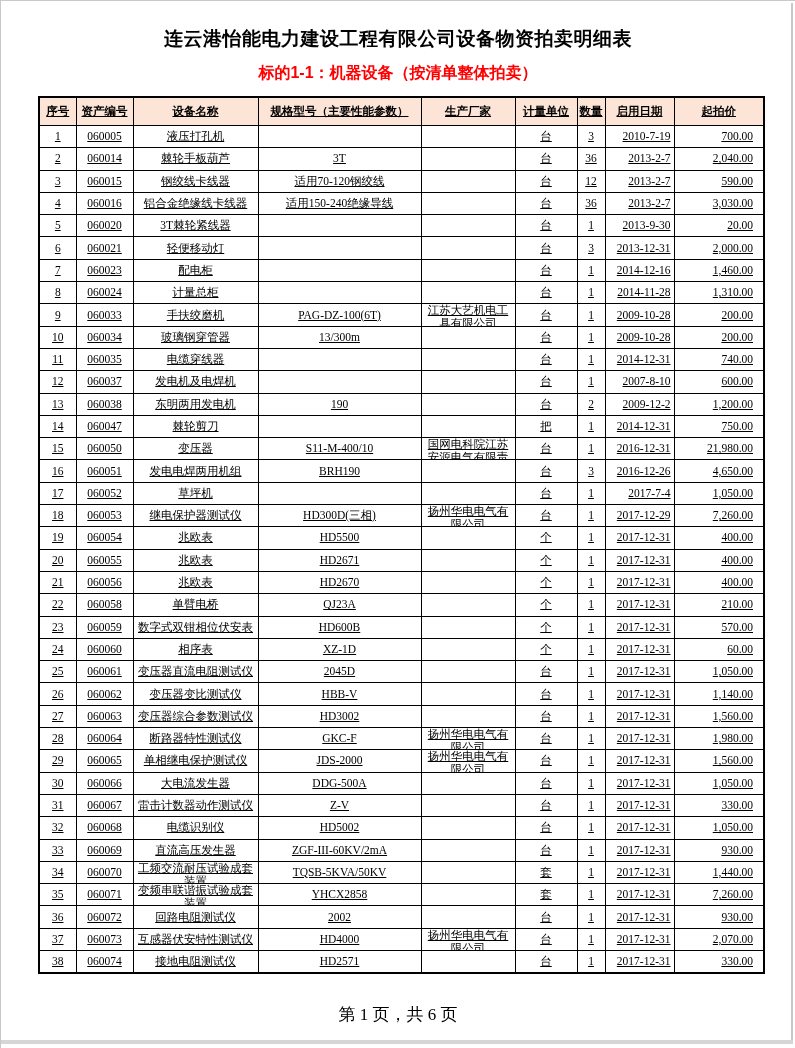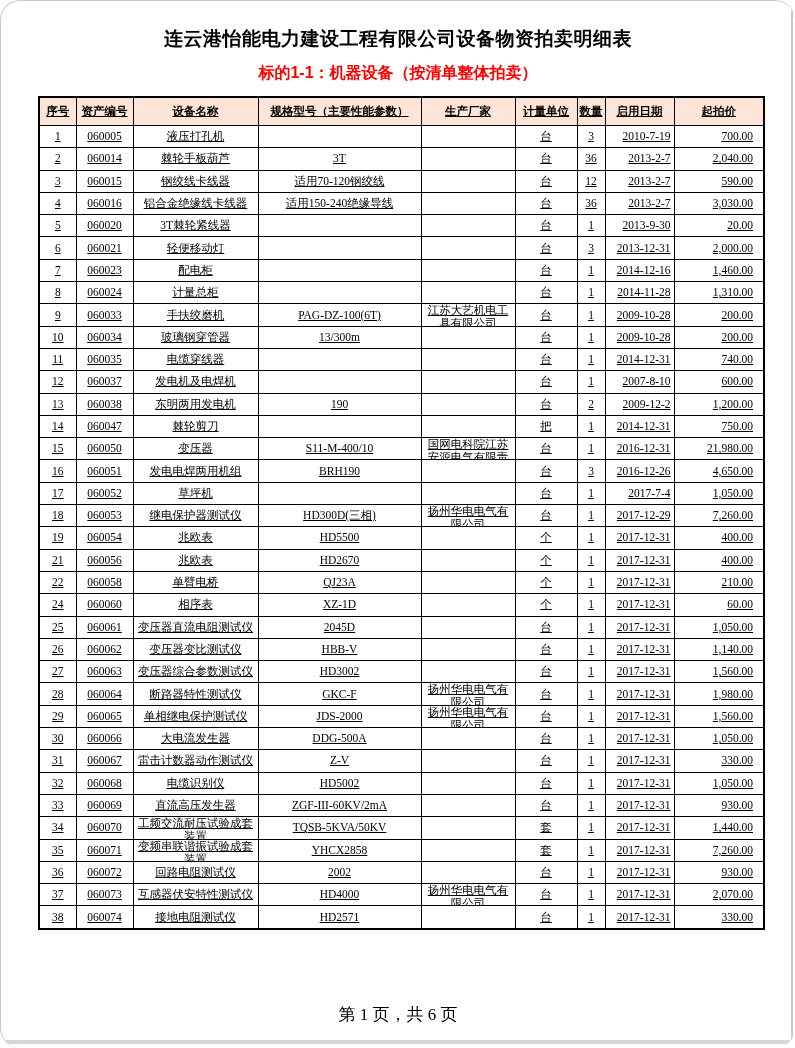--- a/index.html
+++ b/index.html
@@ -5,21 +5,20 @@
   * { margin:0; padding:0; box-sizing:border-box; }
   html,body { background:#ffffff; }
   .page {
     position:relative;
     width:795px; height:1048px;
     background:#ffffff;
     border-left:1px solid #c9c9c9;
     border-top:1px solid #c9c9c9;
     overflow:hidden;
     font-family:"Liberation Serif","DejaVu Serif",serif;
-    border-radius:20px;
   }
   .edge-right { position:absolute; top:2px; bottom:5px; right:2px; width:2px; background:#c9c9c9; }
   .edge-bottom { position:absolute; left:0; right:2px; bottom:4px; height:4px; background:#d6d6d6; }
   .title {
     margin-top:25px;
     text-align:center;
     font:bold 19px "Liberation Sans","DejaVu Sans",sans-serif;
     color:#000;
     letter-spacing:0.5px;
   }
@@ -655,20 +654,49 @@
           </td>
           <td class="c7">
             <div class="cc">2017-12-31</div>
           </td>
           <td class="c8">
             <div class="cc">400.00</div>
           </td>
         </tr>
         <tr>
           <td class="c0">
+            <div class="cc">20</div>
+          </td>
+          <td class="c1">
+            <div class="cc">060055</div>
+          </td>
+          <td class="c2">
+            <div class="cc">兆欧表</div>
+          </td>
+          <td class="c3">
+            <div class="cc">HD2671</div>
+          </td>
+          <td class="c4">
+            <div class="cc"></div>
+          </td>
+          <td class="c5">
+            <div class="cc">个</div>
+          </td>
+          <td class="c6">
+            <div class="cc">1</div>
+          </td>
+          <td class="c7">
+            <div class="cc">2017-12-31</div>
+          </td>
+          <td class="c8">
+            <div class="cc">400.00</div>
+          </td>
+        </tr>
+        <tr>
+          <td class="c0">
             <div class="cc">21</div>
           </td>
           <td class="c1">
             <div class="cc">060056</div>
           </td>
           <td class="c2">
             <div class="cc">兆欧表</div>
           </td>
           <td class="c3">
             <div class="cc">HD2670</div>
@@ -709,20 +737,49 @@
             <div class="cc">个</div>
           </td>
           <td class="c6">
             <div class="cc">1</div>
           </td>
           <td class="c7">
             <div class="cc">2017-12-31</div>
           </td>
           <td class="c8">
             <div class="cc">210.00</div>
+          </td>
+        </tr>
+        <tr>
+          <td class="c0">
+            <div class="cc">23</div>
+          </td>
+          <td class="c1">
+            <div class="cc">060059</div>
+          </td>
+          <td class="c2">
+            <div class="cc">数字式双钳相位伏安表</div>
+          </td>
+          <td class="c3">
+            <div class="cc">HD600B</div>
+          </td>
+          <td class="c4">
+            <div class="cc"></div>
+          </td>
+          <td class="c5">
+            <div class="cc">个</div>
+          </td>
+          <td class="c6">
+            <div class="cc">1</div>
+          </td>
+          <td class="c7">
+            <div class="cc">2017-12-31</div>
+          </td>
+          <td class="c8">
+            <div class="cc">570.00</div>
           </td>
         </tr>
         <tr>
           <td class="c0">
             <div class="cc">24</div>
           </td>
           <td class="c1">
             <div class="cc">060060</div>
           </td>
           <td class="c2">

